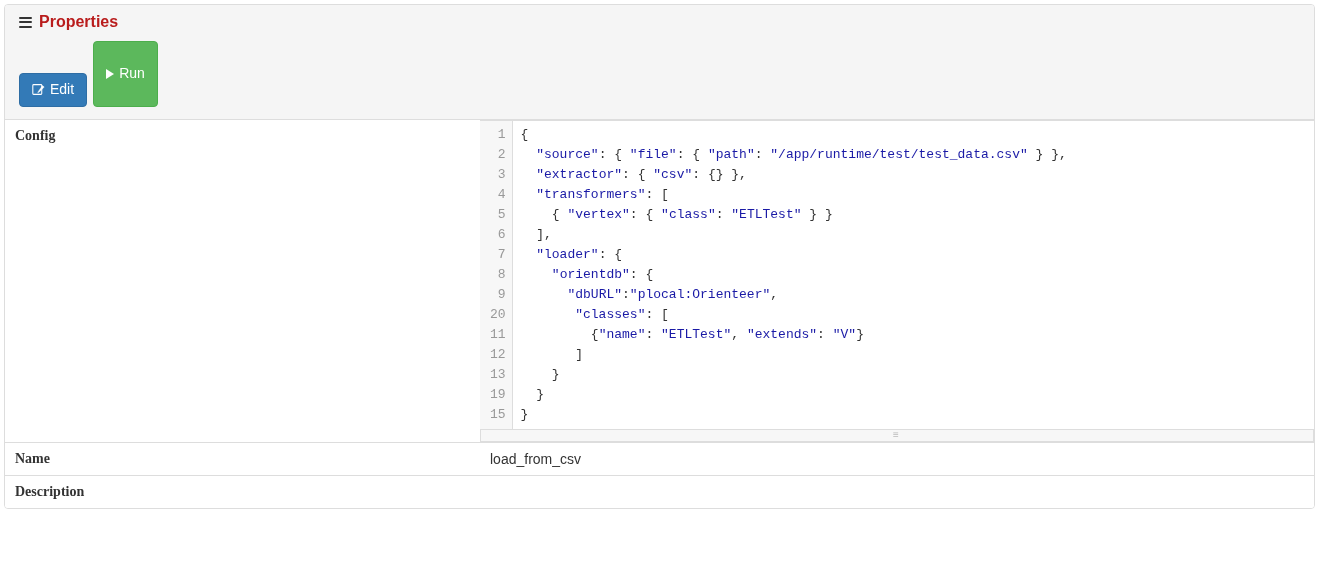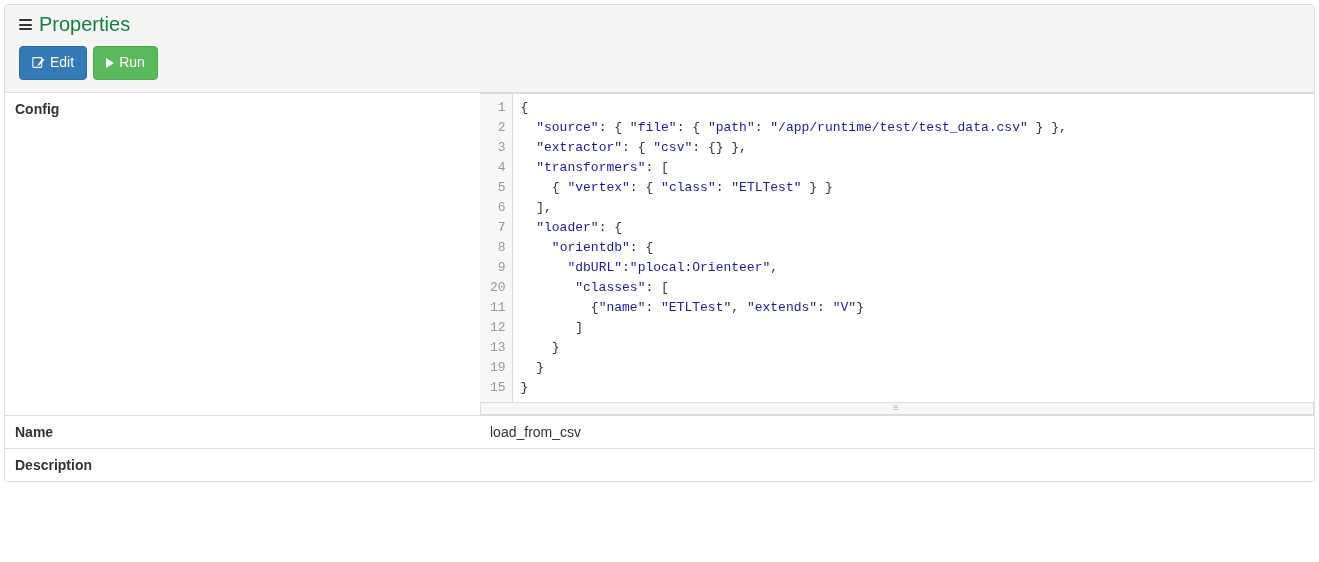--- a/index.html
+++ b/index.html
@@ -33,39 +33,39 @@
     height: 11px;
     margin-right: 7px;
   }
   .hamburger-icon span {
     display: block;
     height: 2px;
     background: #333;
     border-radius: 1px;
   }
   .panel-title {
-    font-size: 20px;
-    font-weight: normal;
-    color: #15803d;
+    font-size: 16px;
+    font-weight: bold;
+    color: #b91c1c;
   }
   .toolbar { display: flex; gap: 6px; }
   .btn {
     display: inline-flex;
     align-items: center;
     gap: 5px;
     padding: 6px 12px;
     font-size: 14px;
     line-height: 1.4;
     border-radius: 4px;
     border: 1px solid transparent;
     color: #fff;
     cursor: pointer;
     user-select: none;
   }
-  .btn-primary { background: #337ab7; border-color: #2e6da4; }
+  .btn-primary { background: #337ab7; border-color: #2e6da4; margin-top: 32px; }
   .btn-success { background: #5cb85c; border-color: #4cae4c; justify-content: space-between; }
   .edit-icon { position: relative; width: 13px; height: 13px; }
   .edit-icon svg { width: 13px; height: 13px; display: block; }
   .play-icon {
     width: 0; height: 0;
     border-left: 8px solid #fff;
     border-top: 5px solid transparent;
     border-bottom: 5px solid transparent;
   }
   table.props {
@@ -77,20 +77,21 @@
   table.props > tbody > tr:first-child { border-top: none; }
   table.props td, table.props th {
     padding: 8px 10px;
     vertical-align: top;
     text-align: left;
   }
   table.props th {
     width: 475px;
     font-weight: bold;
     color: #333;
+    font-family: Liberation Serif, serif;
   }
   .code-wrap {
     border: 1px solid #ddd;
     border-left: none;
     border-right: none;
     display: flex;
     font-family: Consolas, Menlo, "Courier New", monospace;
     font-size: 13px;
     line-height: 20px;
     background: #fff;

